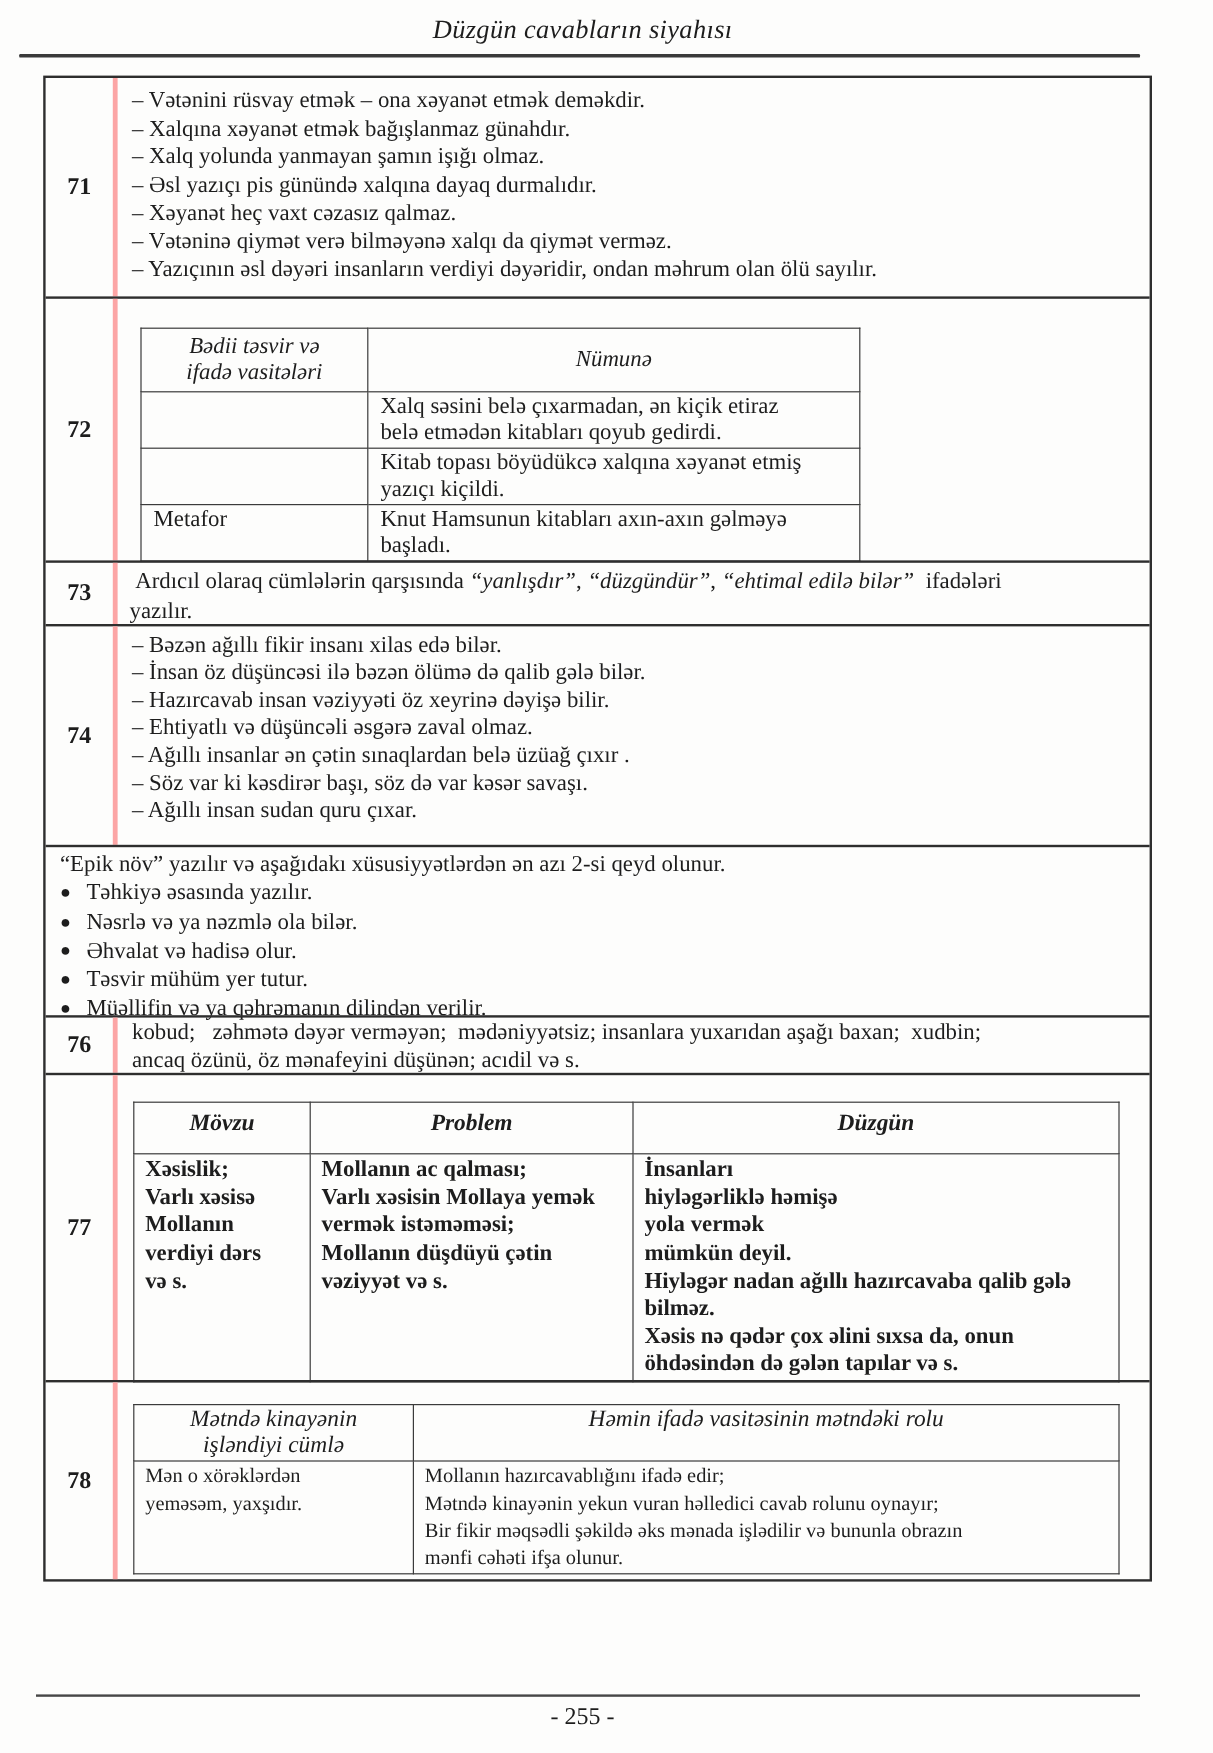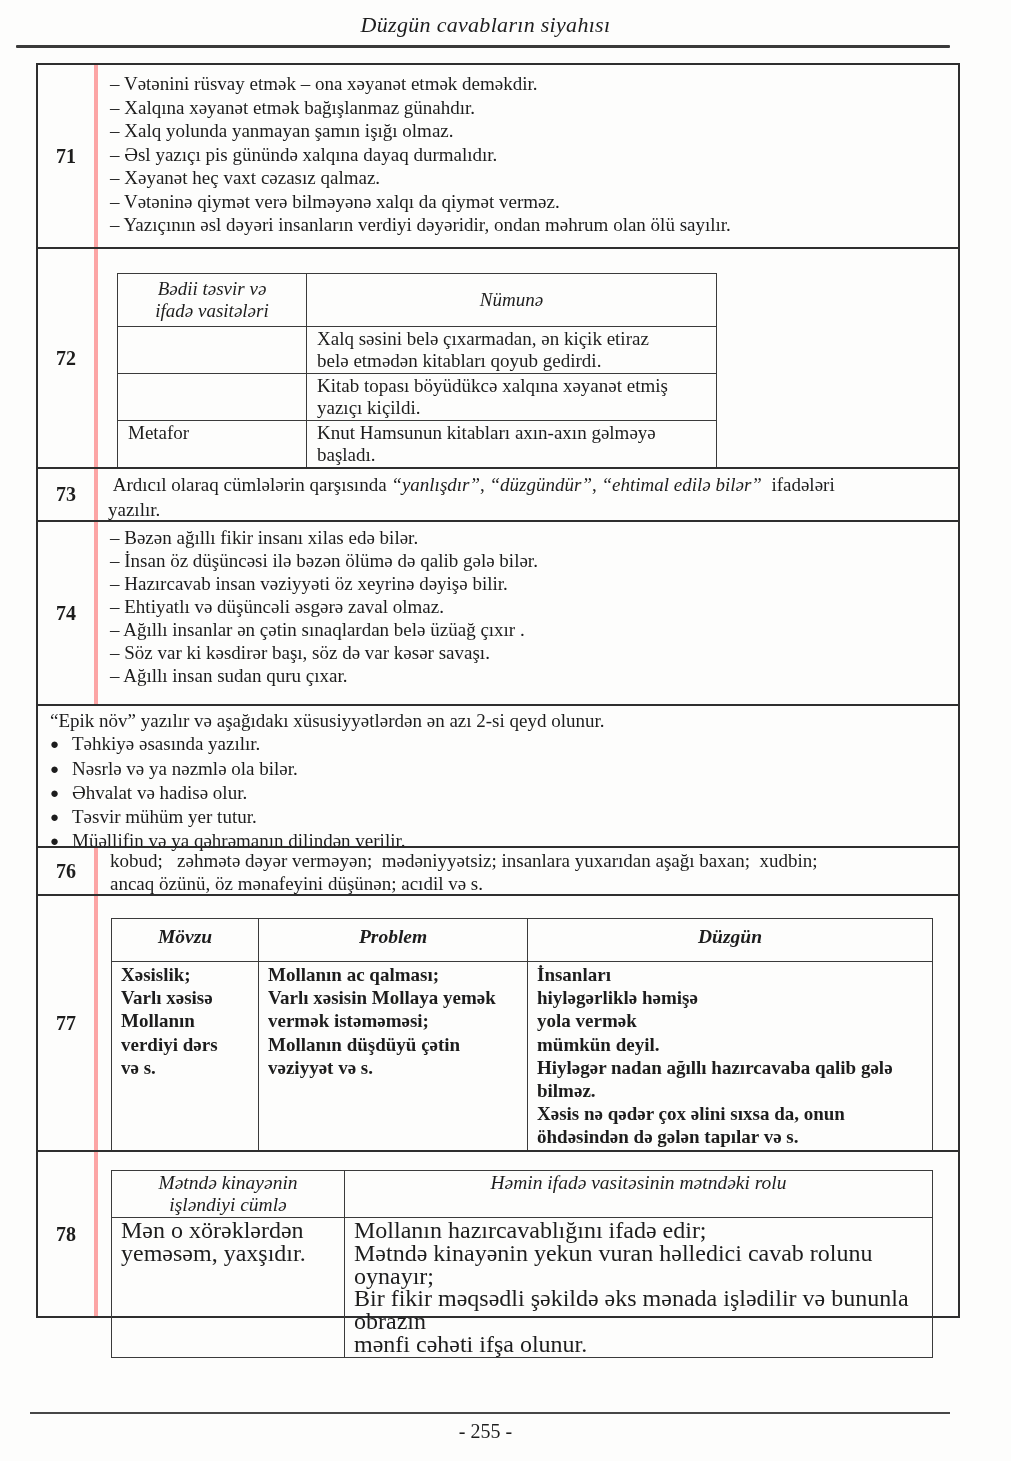--- a/index.html
+++ b/index.html
@@ -61,21 +61,21 @@
 
   .t77{margin:22px 0 0 13px;width:822px;}
   .t77 th,.t77 td{border:1.5px solid #3b3b3b;font-weight:bold;}
   .t77 th{font-style:italic;text-align:center;vertical-align:top;padding:7px 0 13px 0;font-size:19.5px;}
   .t77 td{vertical-align:top;line-height:23.2px;padding:1px 6px 2px 9px;font-size:19px;}
   .t77 .w1{width:146px;} .t77 .w2{width:268px;}
 
   .t78{margin:18px 0 0 13px;width:822px;}
   .t78 th,.t78 td{border:1.5px solid #3b3b3b;font-weight:normal;}
   .t78 th{font-style:italic;text-align:center;vertical-align:top;line-height:22px;padding:1px 2px;font-size:19.5px;}
-  .t78 td{vertical-align:top;line-height:22.8px;padding:1px 6px 1px 9px;font-size:24px;margin-top:30px;}
+  .t78 td{vertical-align:top;line-height:22.8px;padding:1px 6px 1px 9px;font-size:17px;margin-top:30px;}
   .t78 .w1{width:228px;}
 
   .footer-rule{
     position:absolute;top:1412px;left:30px;width:920px;height:2px;background:#474747;
   }
   .page-num{
     position:absolute;top:1420px;left:0;width:1011px;text-align:center;
     font-size:20px;transform:translateX(-20px);
   }
 </style>

